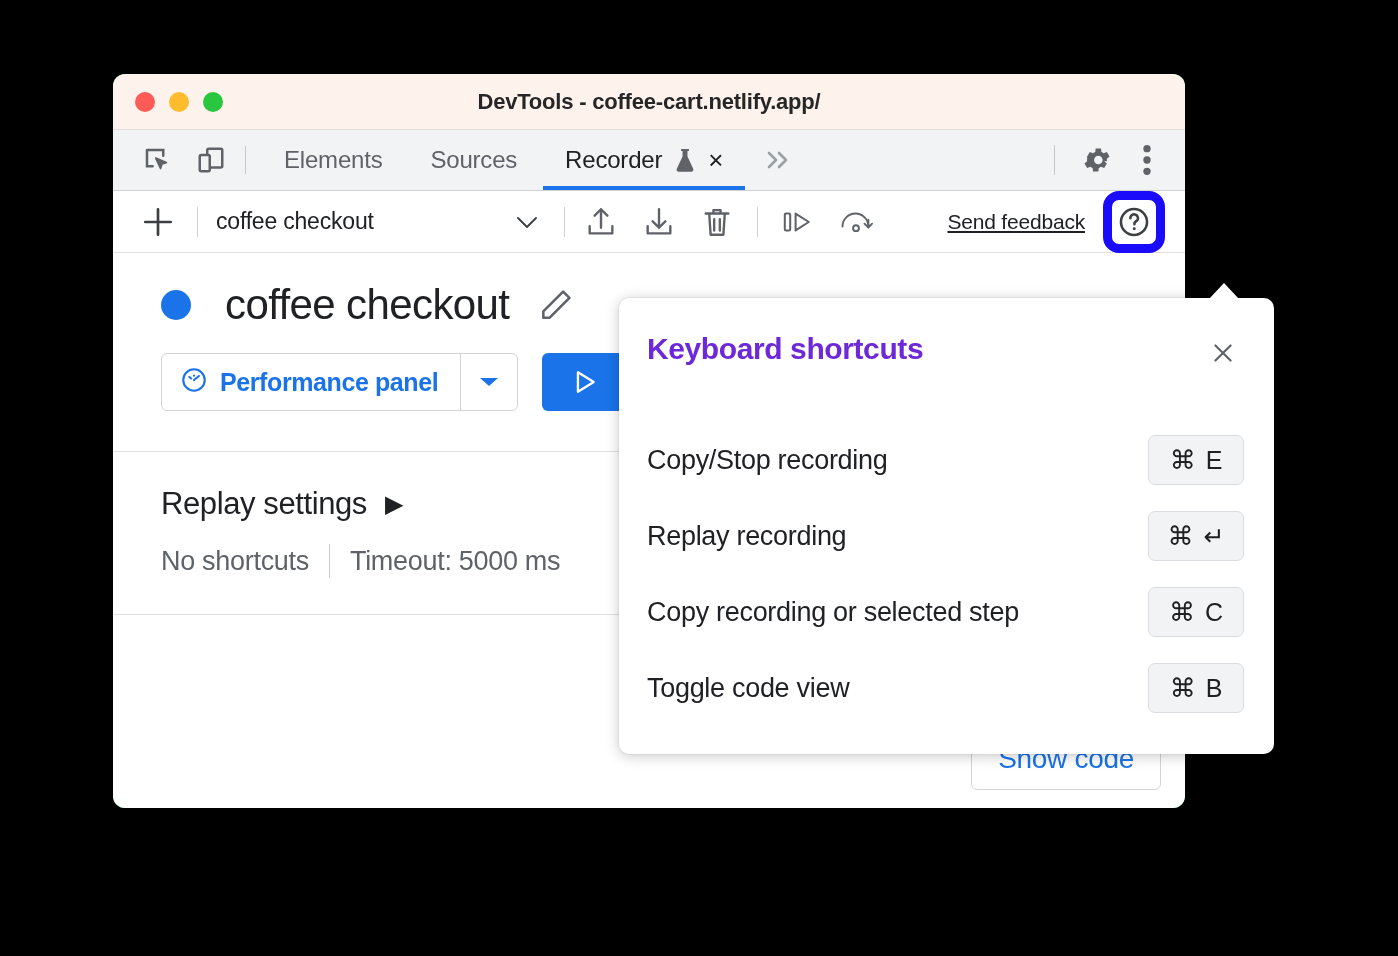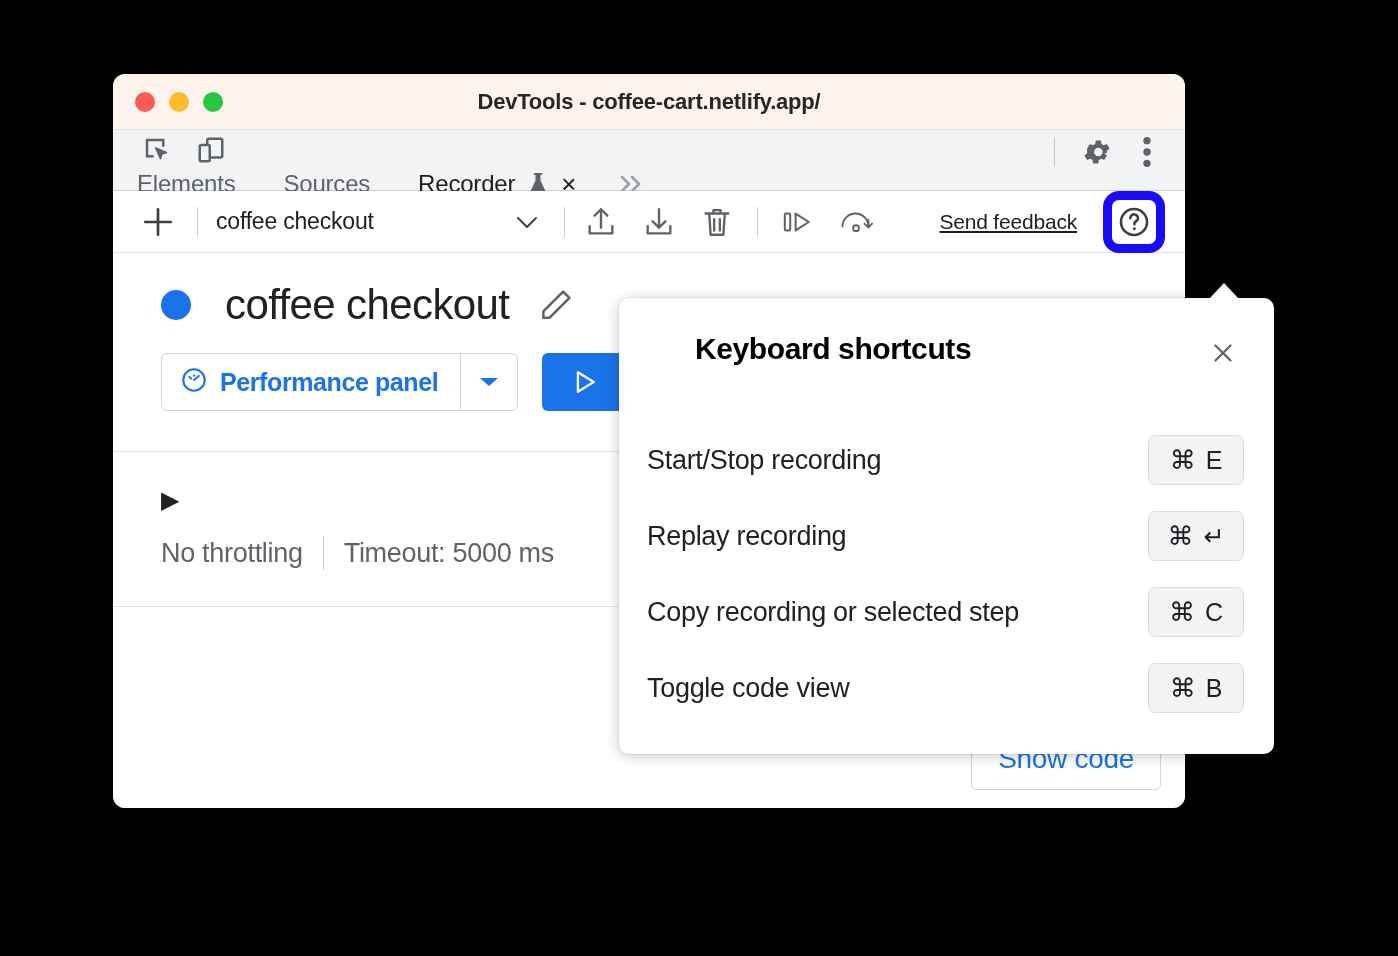--- a/index.html
+++ b/index.html
@@ -40,23 +40,22 @@
     width: 100%; text-align: center;
     font-size: 22px; font-weight: bold; color: #262626;
     letter-spacing: -0.2px;
   }
 
   
   .tabbar {
     position: relative;
     height: 61px;
     background: #f1f3f4;
-    display: flex; align-items: flex-start;
+    display: flex; align-items: center;
     border-bottom: 1px solid #cfd0d1;
-    flex-direction: column;
   }
   .tb-icons { display: flex; align-items: center; padding-left: 24px; gap: 14px; }
   .tb-icon {
     width: 40px; height: 40px;
     display: flex; align-items: center; justify-content: center;
     border-radius: 4px;
   }
   .vsep { width: 1px; height: 28px; background: #c4c7c8; margin: 0 14px; }
   .tabs { display: flex; align-items: center; height: 100%; }
   .tab {
@@ -110,21 +109,21 @@
     min-width: 330px;
   }
   .rec-select .name {
     font-size: 23px; color: #202124; letter-spacing: -0.2px;
   }
   .rec-select .caret { margin-left: auto; display: flex; padding-right: 6px; }
   .tool-icons { display: flex; align-items: center; gap: 22px; }
   .tool-icon { display: flex; align-items: center; justify-content: center; width: 36px; height: 36px; }
   .toolbar-right {
     position: absolute; right: 20px;
-    display: flex; align-items: center; gap: 26px;
+    display: flex; align-items: center; gap: 18px;
   }
   .send-feedback {
     font-size: 21px; color: #202124;
     text-decoration: underline;
     letter-spacing: -0.2px;
   }
   .help-wrap { position: relative; width: 62px; height: 62px; }
   .help-ring {
     position: absolute; left: 0; top: 0;
     width: 62px; height: 62px;
@@ -224,21 +223,21 @@
     width: 30px; height: 16px;
     background: #ffffff;
     clip-path: polygon(50% 0%, 100% 100%, 0% 100%);
     filter: drop-shadow(0 -2px 2px rgba(0,0,0,0.07));
   }
   .popup-header {
     display: flex; align-items: flex-start;
     padding: 34px 34px 0 28px;
   }
   .popup-title {
-    font-size: 30px; font-weight: bold; color: #000000; letter-spacing: -0.4px; margin-left: 48px;
+    font-size: 30px; font-weight: bold; color: #6d28d9; letter-spacing: -0.4px;
   }
   .popup-close {
     margin-left: auto;
     width: 34px; height: 34px;
     display: flex; align-items: center; justify-content: center;
     margin-top: 4px;
   }
   .shortcut-list { padding: 52px 30px 0 28px; }
   .shortcut-row {
     display: flex; align-items: center;
@@ -430,24 +429,25 @@
           <svg width="34" height="30" viewBox="0 0 28 24" fill="none" stroke="#ffffff" stroke-width="1.9" stroke-linejoin="round">
             <path d="M9 4l13 8-13 8z"></path>
           </svg>
         </div>
       </div>
 
       <div class="divider-h"></div>
 
       <div class="settings-block">
         <div class="settings-title">
+          <span>Replay settings</span>
           <span style="font-size:24px;">▶</span>
         </div>
         <div class="settings-sub">
-          <span>No throttling</span>
+          <span>No shortcuts</span>
           <span class="pipe"></span>
           <span>Timeout: 5000 ms</span>
         </div>
       </div>
 
       <div class="divider-h2"></div>
 
       <div class="show-code-wrap">
         <div class="show-code-btn">Show code</div>
       </div>
@@ -461,21 +461,21 @@
     <div class="popup-header">
       <div class="popup-title">Keyboard shortcuts</div>
       <div class="popup-close">
         <svg width="26" height="26" viewBox="0 0 24 24">
           <path d="M5 5l14 14M19 5L5 19" stroke="#5f6368" stroke-width="2" stroke-linecap="round"></path>
         </svg>
       </div>
     </div>
     <div class="shortcut-list">
       <div class="shortcut-row">
-        <span class="shortcut-label">Start/Stop recording</span>
+        <span class="shortcut-label">Copy/Stop recording</span>
         <span class="keycap">
           <span class="kmod">⌘</span>
           <span class="kkey">E</span>
         </span>
       </div>
       <div class="shortcut-row">
         <span class="shortcut-label">Replay recording</span>
         <span class="keycap">
           <span class="kmod">⌘</span>
           <span class="kkey">↵</span>

